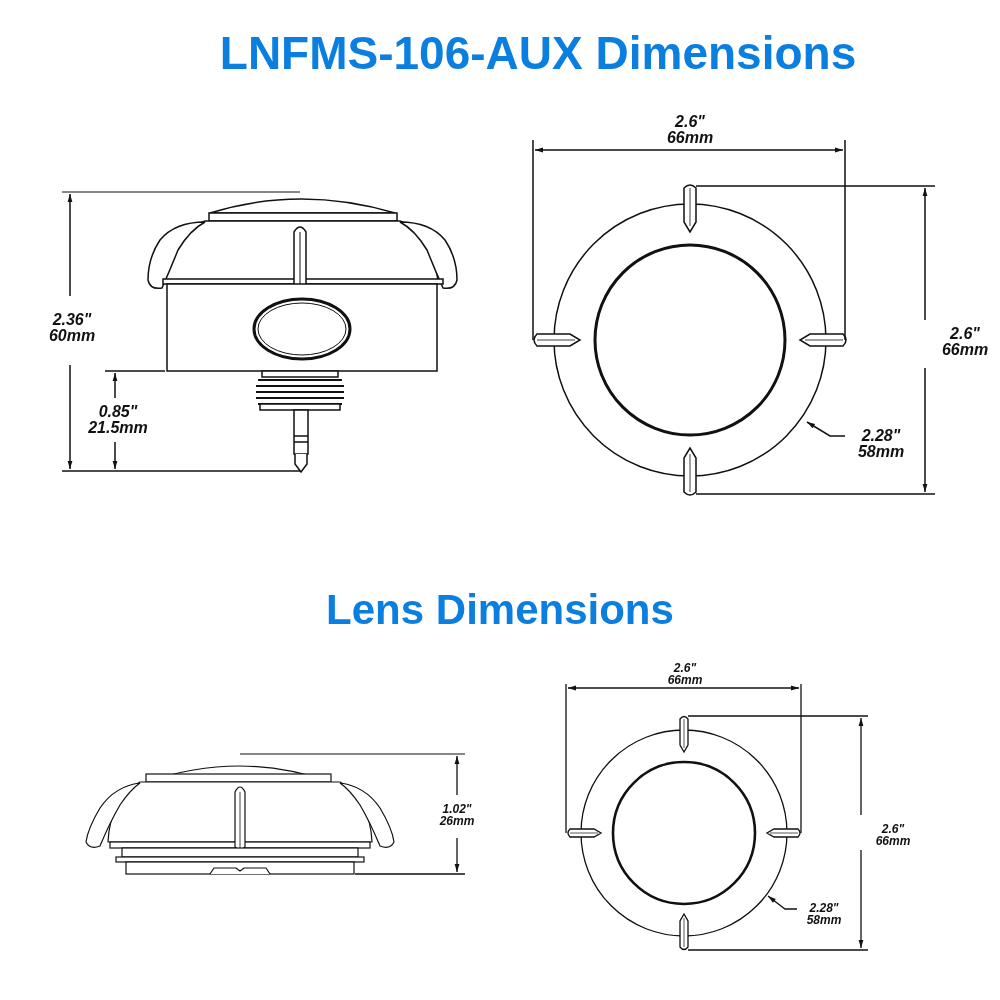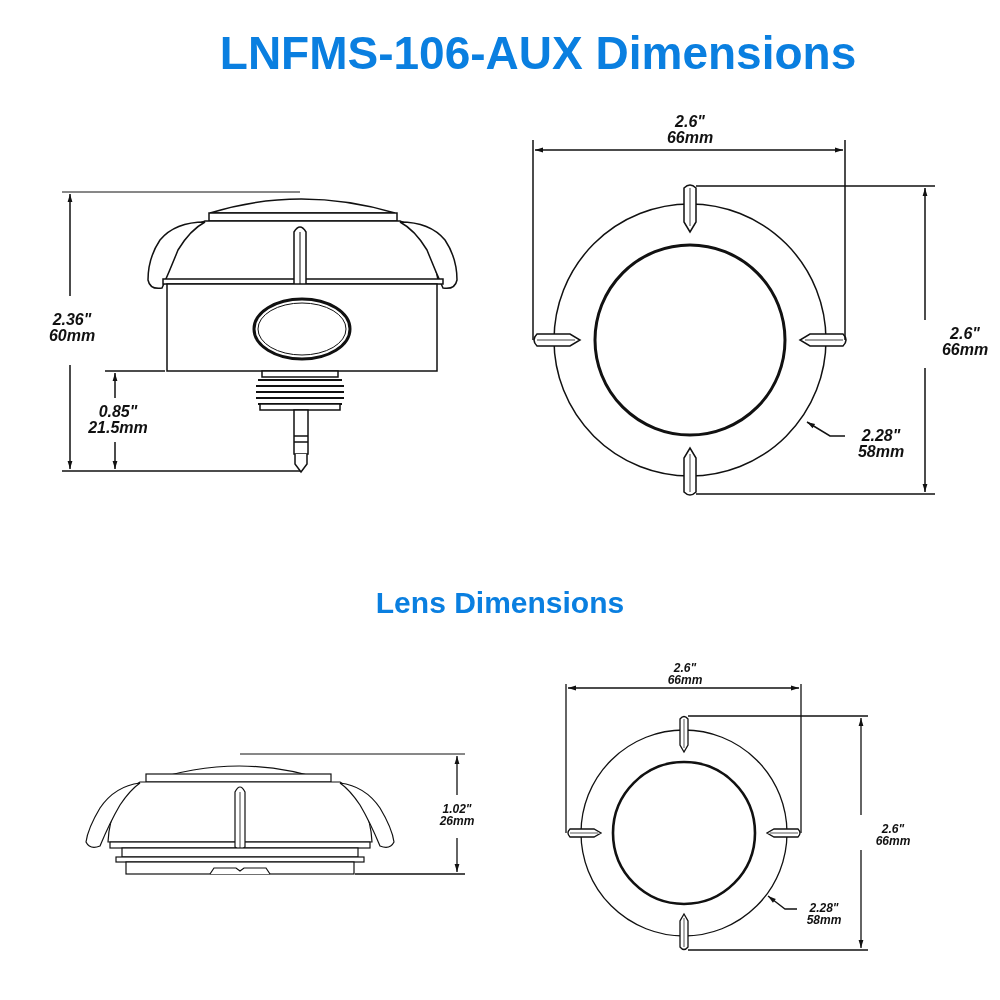--- a/index.html
+++ b/index.html
@@ -3,21 +3,21 @@
   <meta charset="utf-8">
   <style>
     html, body { margin: 0; padding: 0; background: #ffffff; }
     body { width: 1000px; height: 1000px; position: relative; overflow: hidden; font-family: "Liberation Sans", sans-serif; }
     .title {
       position: absolute; left: 0; width: 1000px; text-align: center;
       color: #0a7fe0; font-weight: bold; font-family: "Liberation Sans", sans-serif;
       letter-spacing: 0px;
     }
     #title-main { top: 26px; font-size: 46px; padding-left: 38px; }
-    #title-lens { top: 586px; font-size: 30px; }
+    #title-lens { top: 586px; font-size: 42px; }
     .dim {
       position: absolute; font-family: "Liberation Sans", sans-serif;
       font-weight: bold; font-style: italic; color: #111; text-align: center;
       line-height: 1.0; white-space: nowrap;
     }
     .dim span { display: block; }
     .dim.lg { font-size: 16px; }
     .dim.sm { font-size: 12px; }
     svg.drawing { position: absolute; left: 0; top: 0; }
   </style>

